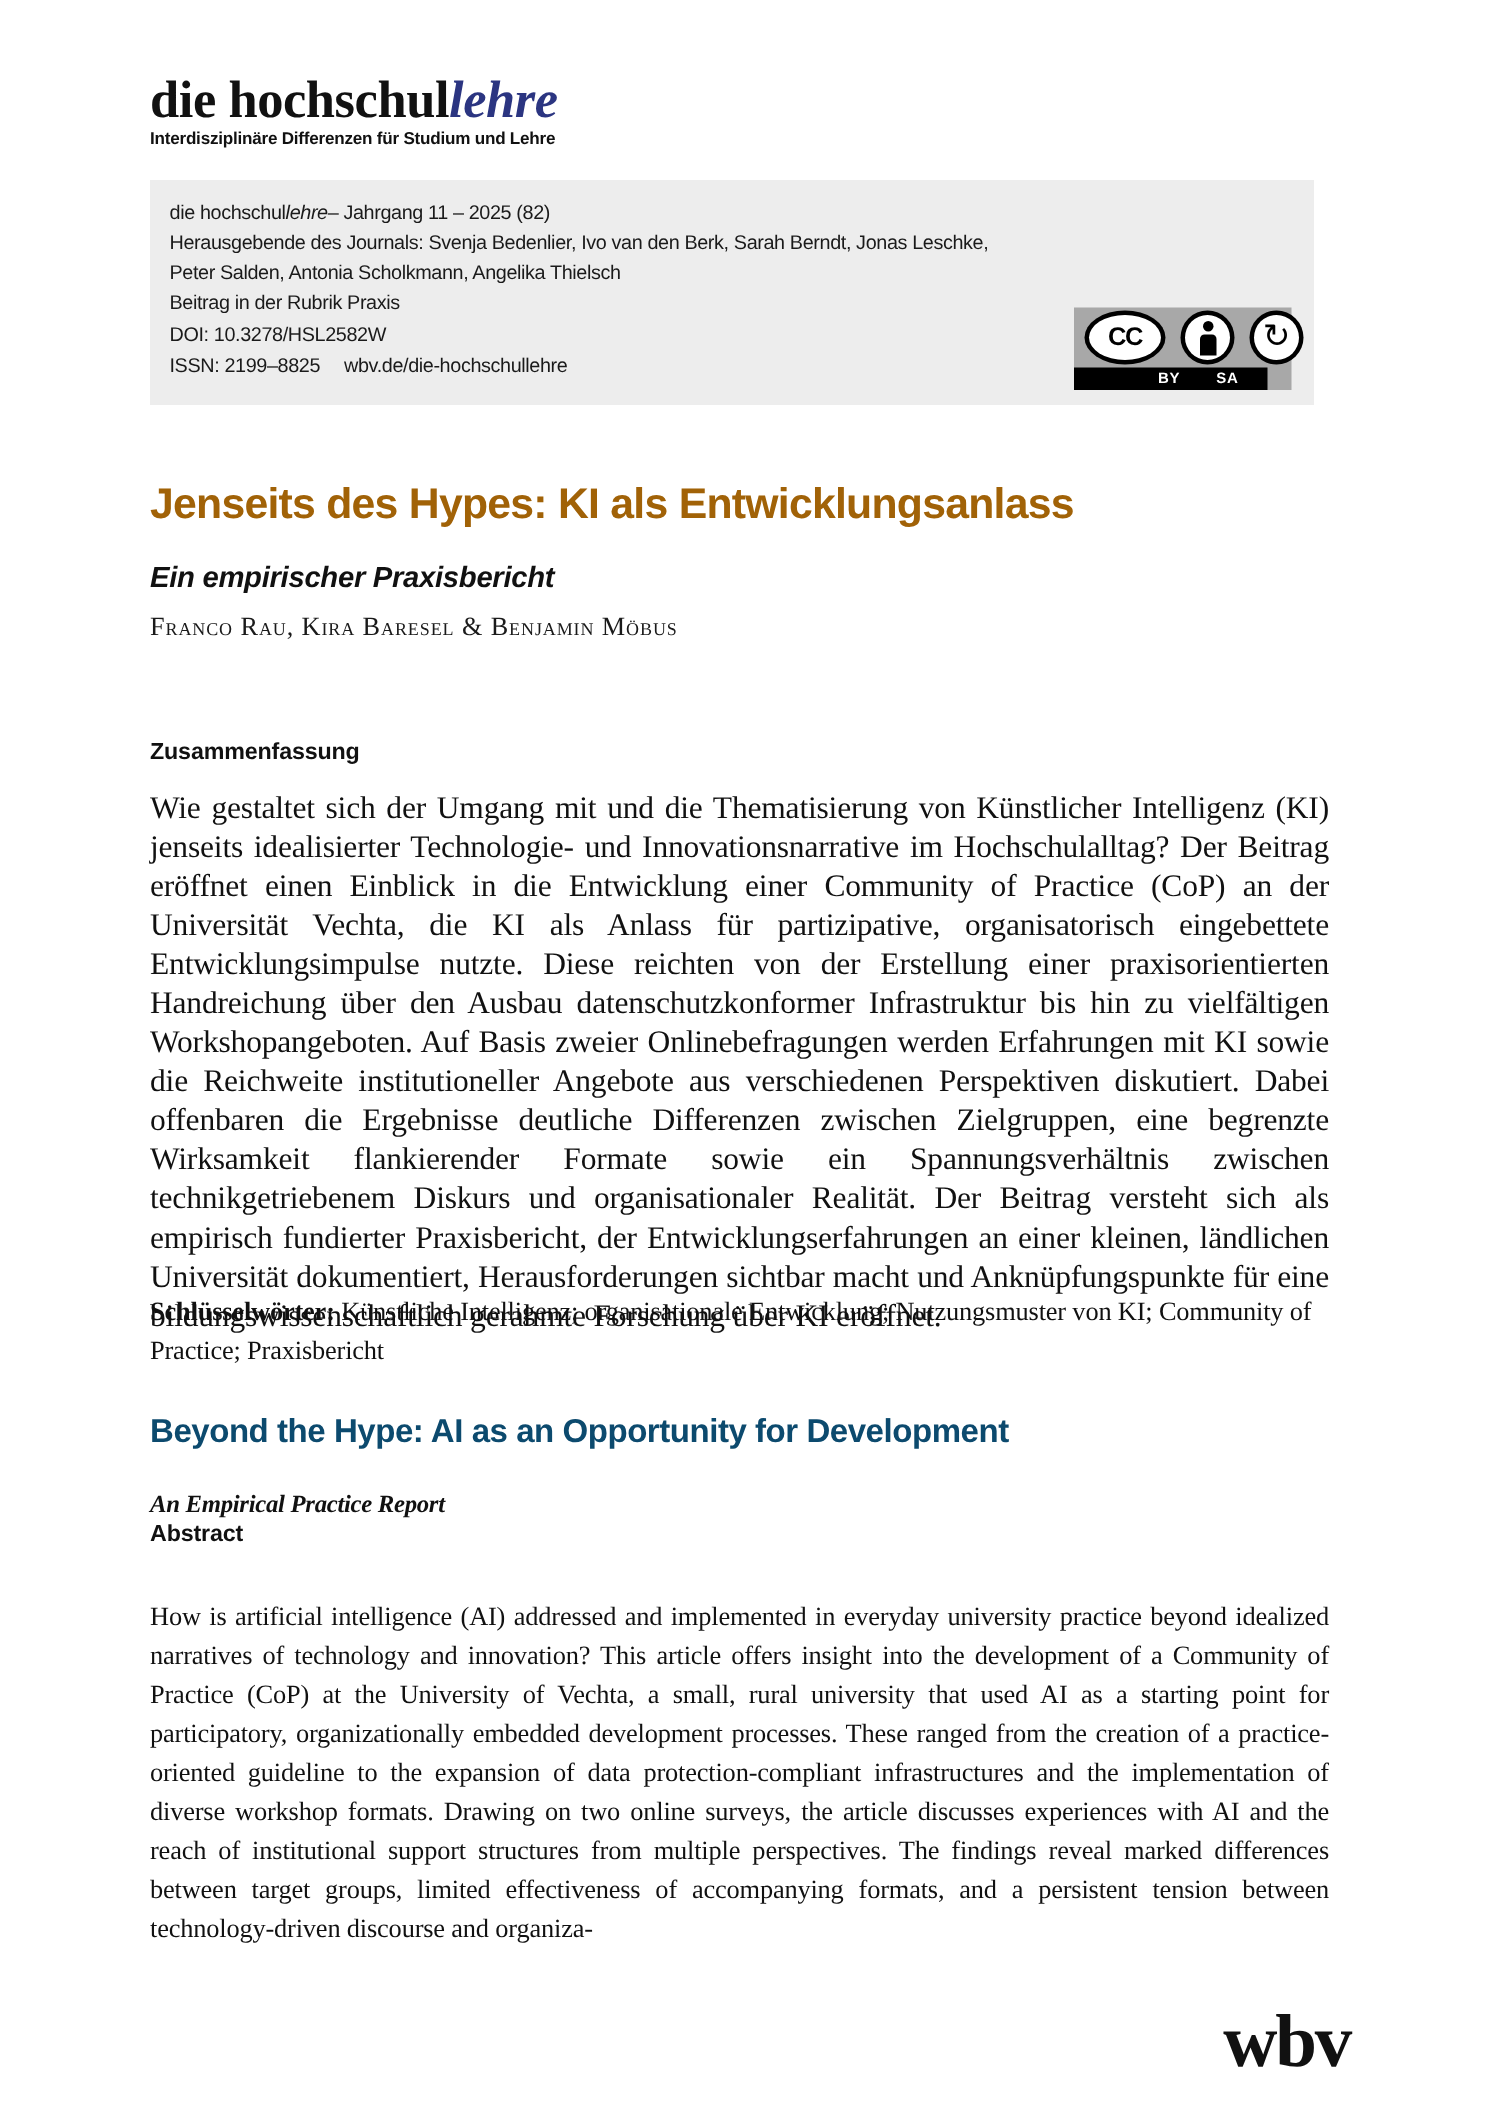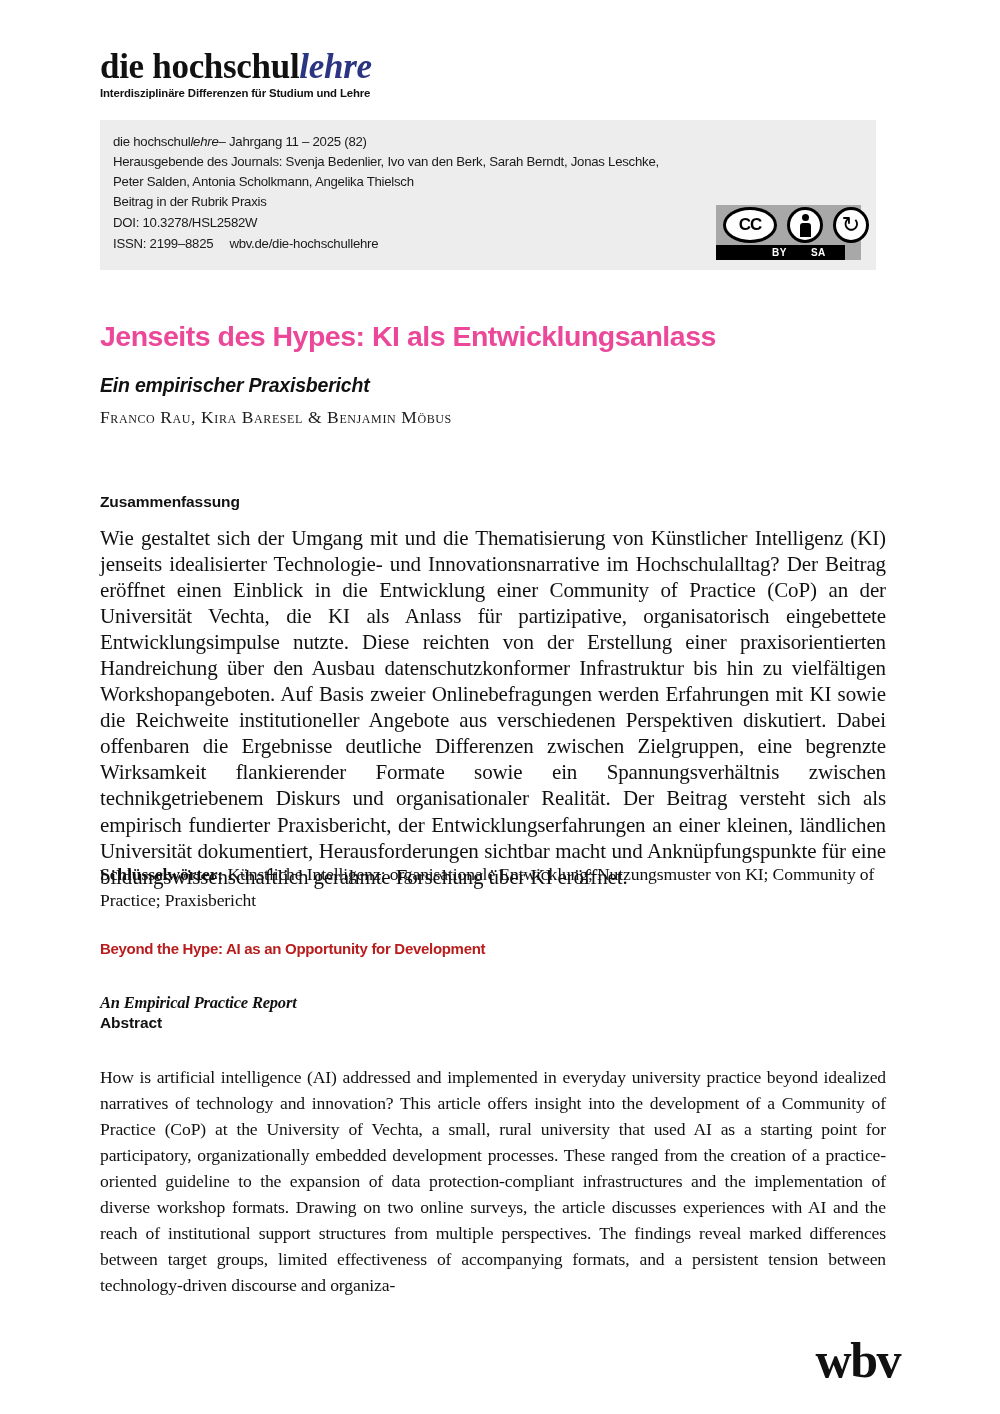--- a/index.html
+++ b/index.html
@@ -188,21 +188,21 @@
   .title-de {
     position: absolute;
     left: 100px;
     top: 300px;
     width: 790px;
     font-family: "Liberation Sans", sans-serif;
     font-weight: 700;
     font-size: 28.5px;
     line-height: 34px;
     letter-spacing: -0.5px;
-    color: #ec4899;
+    color: #a16207;
   }
   .subtitle-de {
     position: absolute;
     left: 100px;
     top: 357px;
     width: 790px;
     font-family: "Liberation Sans", sans-serif;
     font-weight: 700;
     font-style: italic;
     font-size: 19.5px;
@@ -242,24 +242,24 @@
     left: 100px;
     top: 1013px;
   }
   .title-en {
     position: absolute;
     left: 100px;
     top: 925px;
     width: 790px;
     font-family: "Liberation Sans", sans-serif;
     font-weight: 700;
-    font-size: 15px;
+    font-size: 22px;
     line-height: 27px;
     letter-spacing: -0.3px;
-    color: #b91c1c;
+    color: #0c4a6e;
   }
   .subtitle-en {
     position: absolute;
     left: 100px;
     top: 978px;
     width: 790px;
     font-family: Liberation Serif, serif;
     font-weight: 700;
     font-style: italic;
     font-size: 16.5px;

